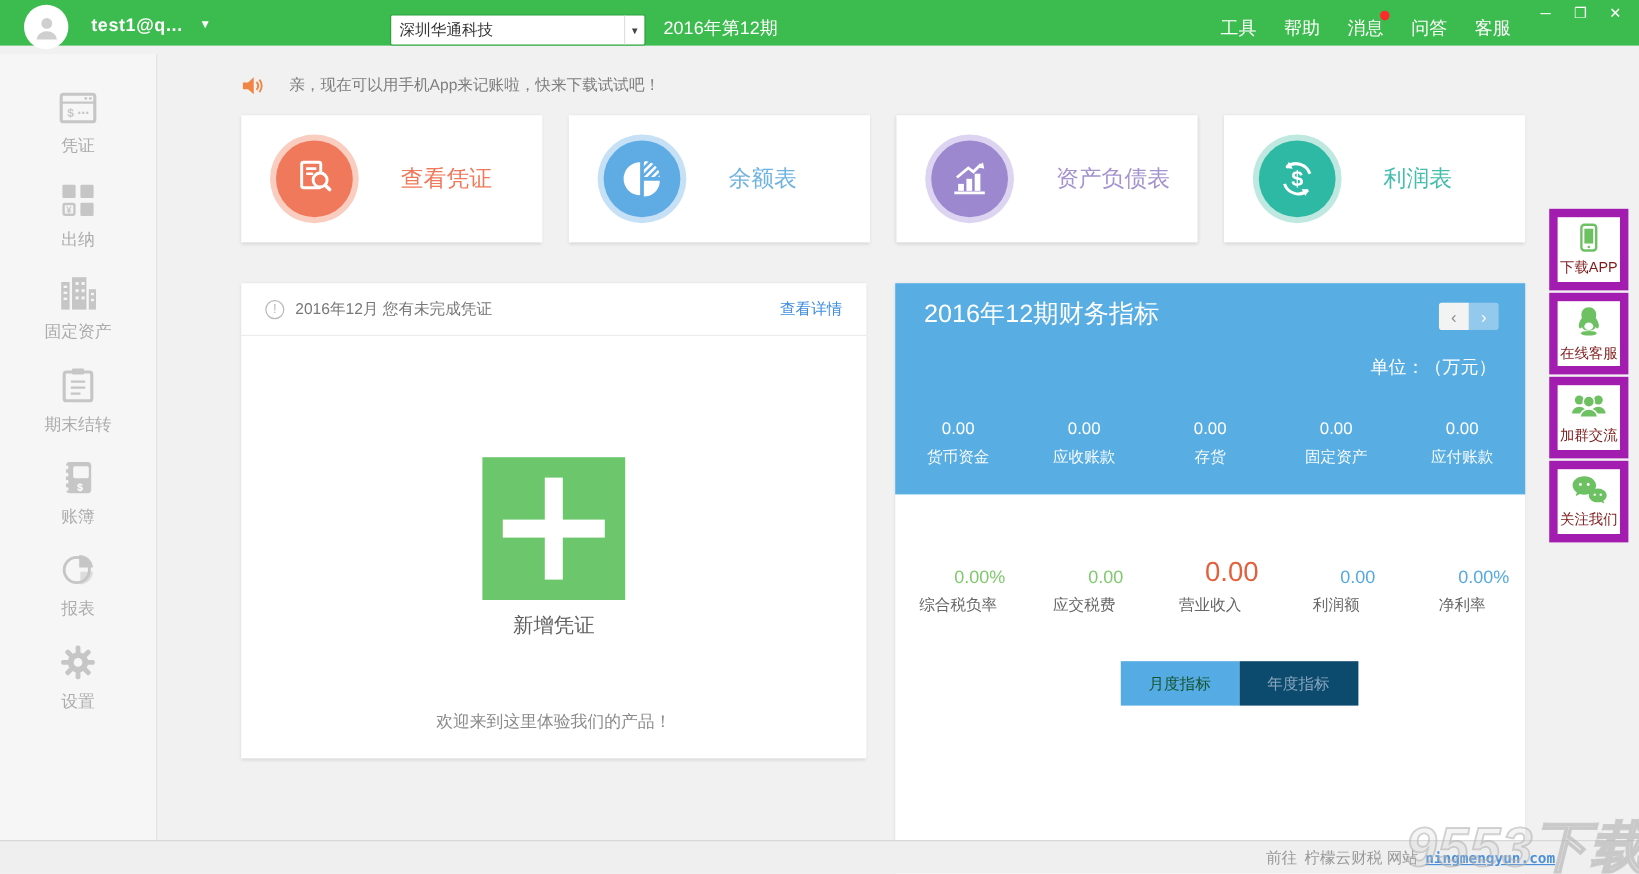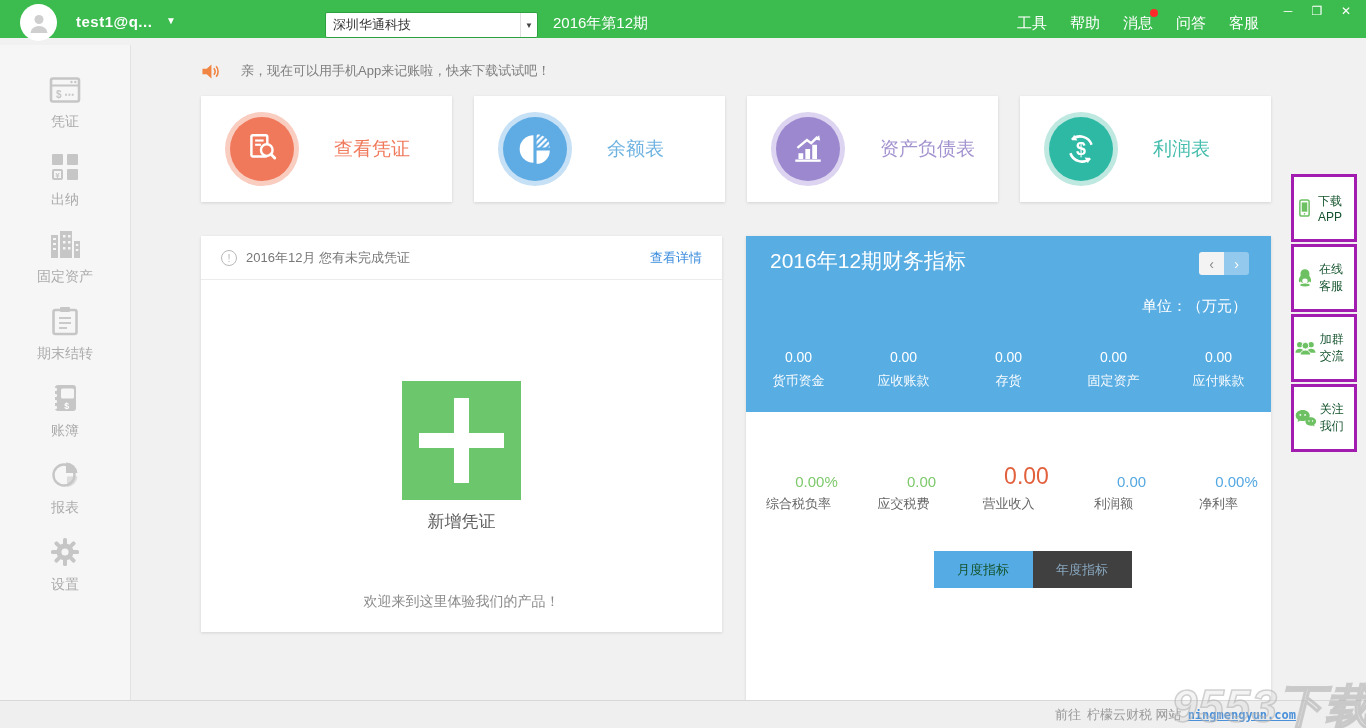--- a/index.html
+++ b/index.html
@@ -72,26 +72,26 @@
   .wm { flex:1; text-align:center; }
   .wm-value { height:28px; display:flex; align-items:flex-end; justify-content:center; font-size:15px;padding-left:36px; }
   .wm.big .wm-value { font-size:23px; }
   .wm-label { font-size:13px; margin-top:5px; color:#666; }
   .wm.green .wm-value { color:#7DC96B; }
   .wm.red   .wm-value { color:#E2603C; }
   .wm.blue  .wm-value { color:#54A8E2; }
   .rp-tabs { display:flex; justify-content:center; margin-top:38px; }
   .tab { width:99px; height:37px; display:flex; align-items:center; justify-content:center; font-size:13px; cursor:pointer; }
   .tab.active { background:#55ABE3; color:#14532d;margin-left:48px; }
-  .tab.inactive { background:#404040; color:#88A7BE; }
+  .tab.inactive { background:#0c4a6e; color:#88A7BE; }
 
   
   .side-widgets { position:absolute; right:9px; top:174px; width:66px; z-index:20; }
-  .widget { height:68px; background:#fff; border:3px solid #a21caf; margin-bottom:2px; display:flex; flex-direction:row;
-            align-items:center; justify-content:center; gap:3px; font-size:12px; color:#14532d; cursor:pointer; }
+  .widget { height:68px; background:#fff; border:7px solid #a21caf; margin-bottom:2px; display:flex; flex-direction:column;
+            align-items:center; justify-content:center; gap:3px; font-size:12px; color:#7f1d1d; cursor:pointer; }
 
   
   .footer { position:absolute; left:0; right:0; bottom:0; height:28px; background:#EFEFEF; border-top:1px solid #D8D8D8;
             display:flex; align-items:center; justify-content:flex-end; padding-right:70px; gap:6px; font-size:13px; color:#999; }
   .footer-link { color:#4A90D9; text-decoration:underline; font-weight:bold; font-family:"DejaVu Sans Mono",monospace; font-size:12px; cursor:pointer; }
   .watermark { position:absolute; right:-6px; bottom:-10px; font-size:46px; font-weight:bold; font-style:italic;
                color:rgba(205,205,205,.22); -webkit-text-stroke:1.5px rgba(175,175,175,.55); letter-spacing:1px;
                white-space:nowrap; pointer-events:none; z-index:30; }
 </style>
 </head>

